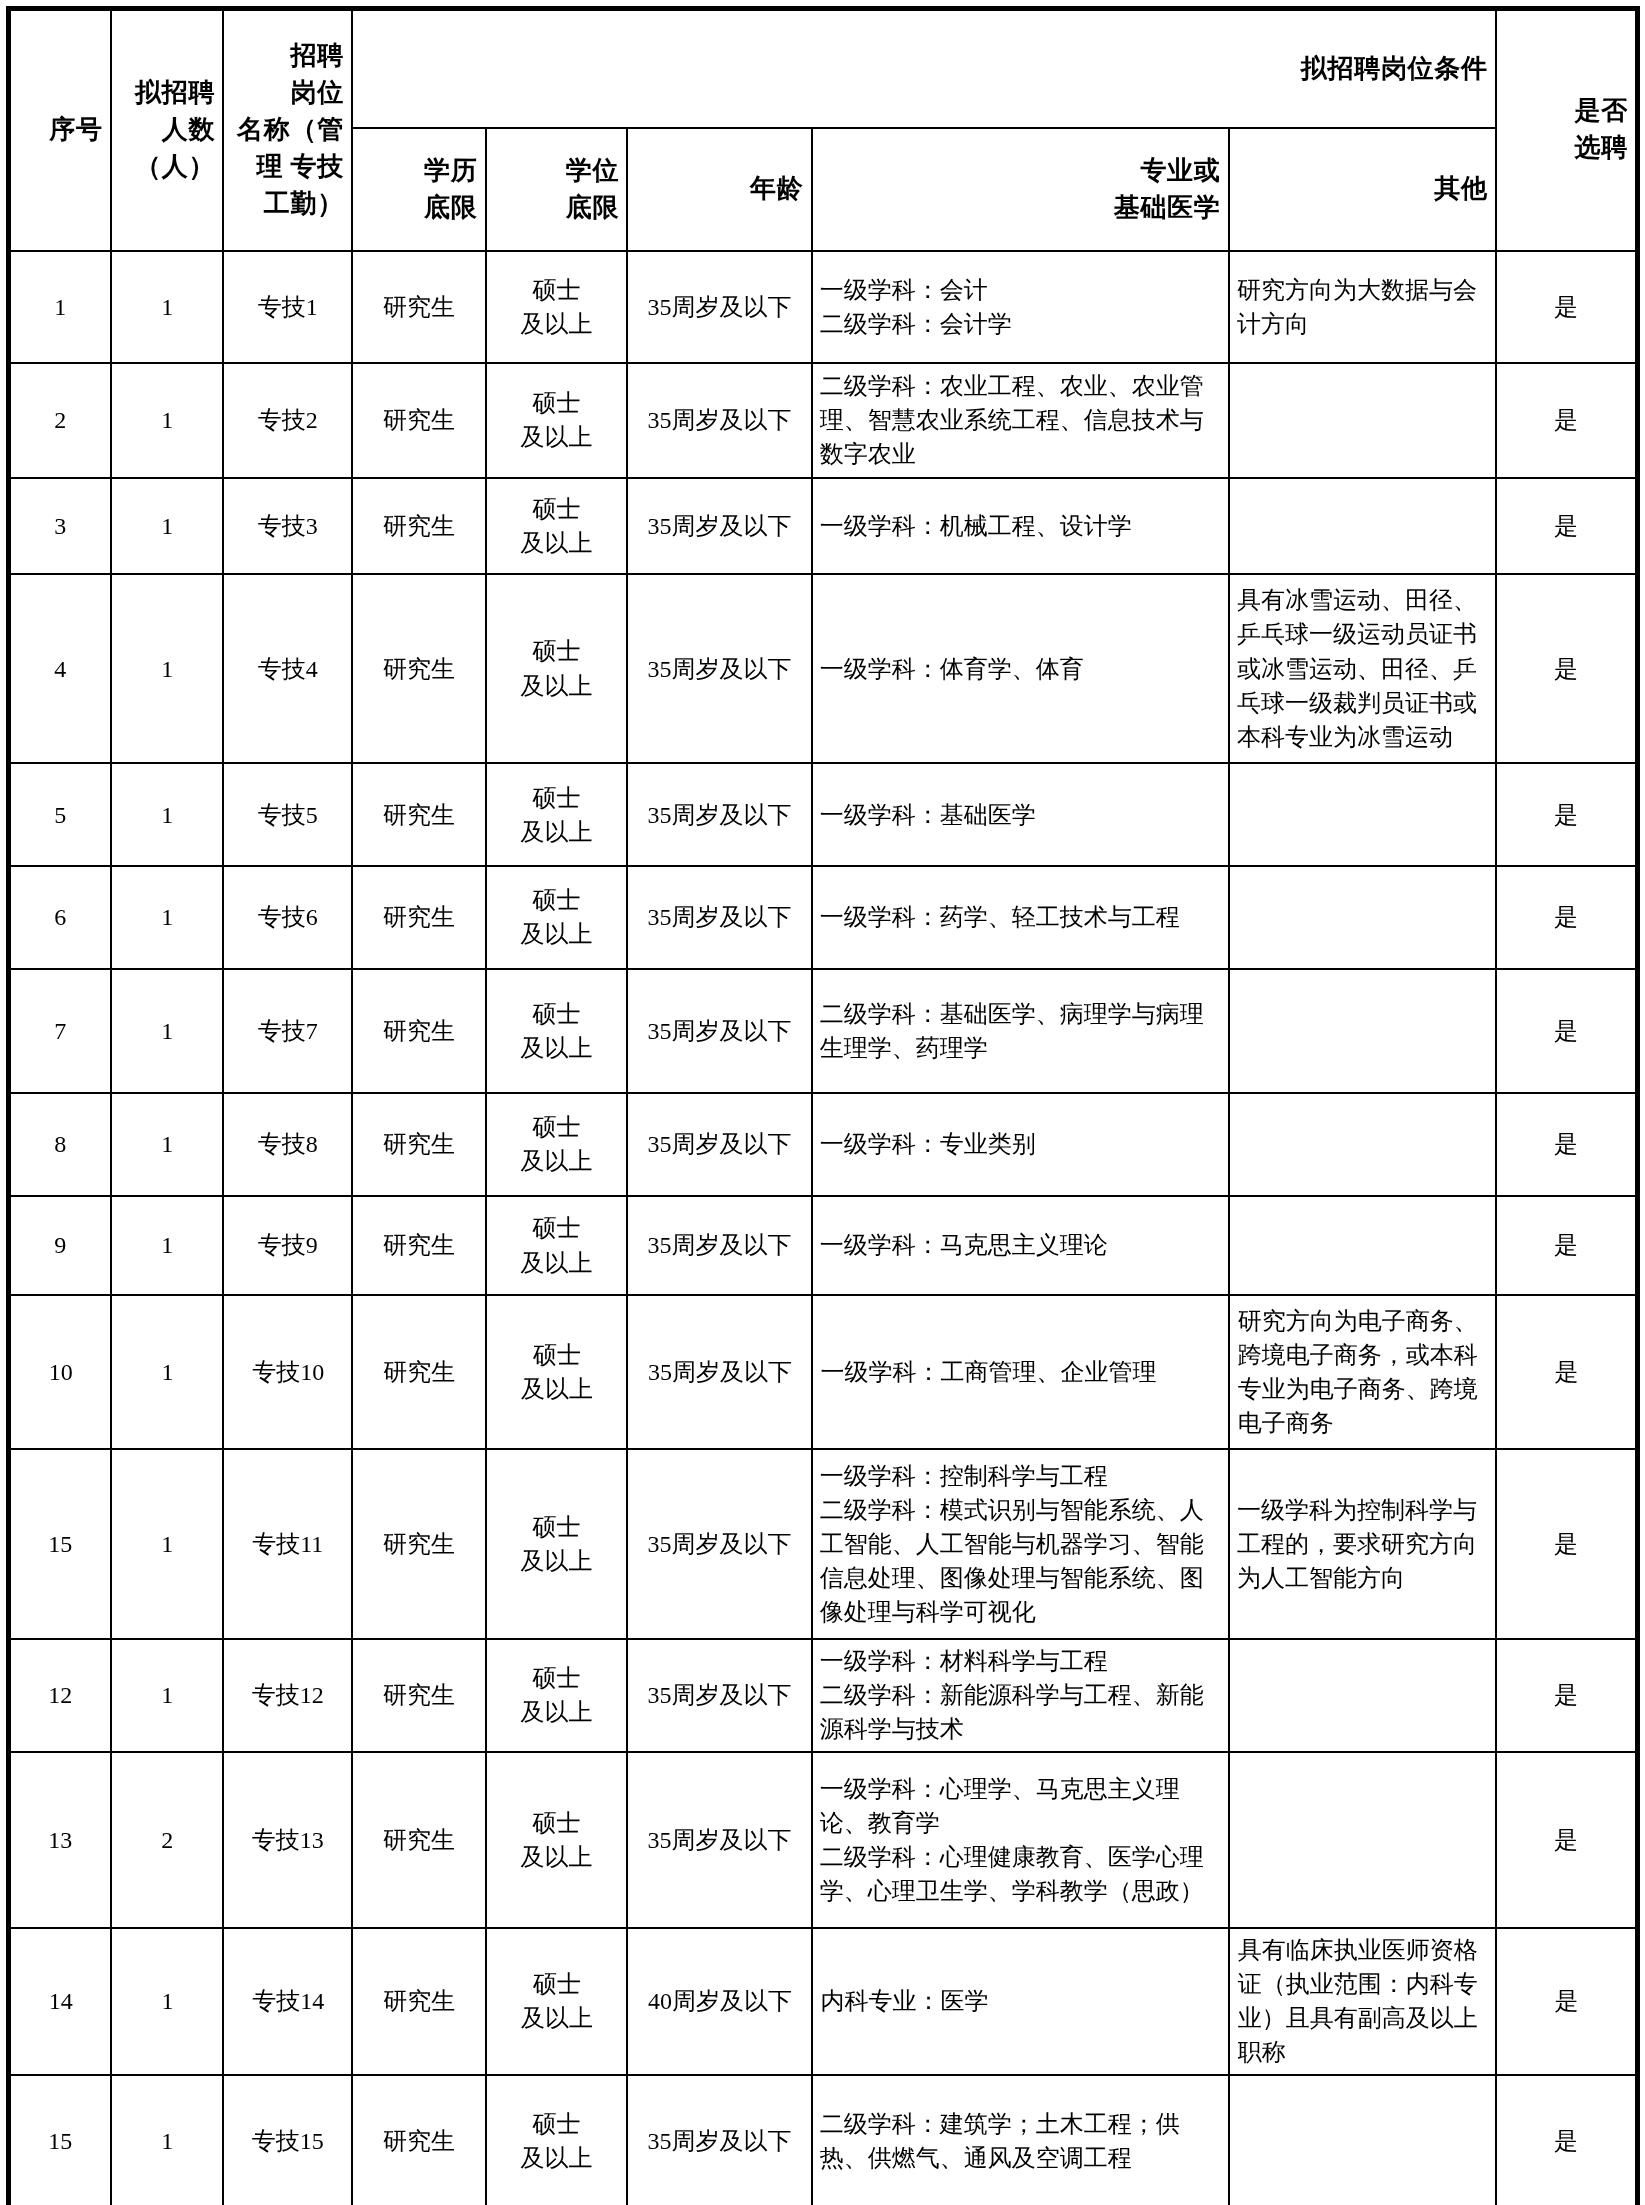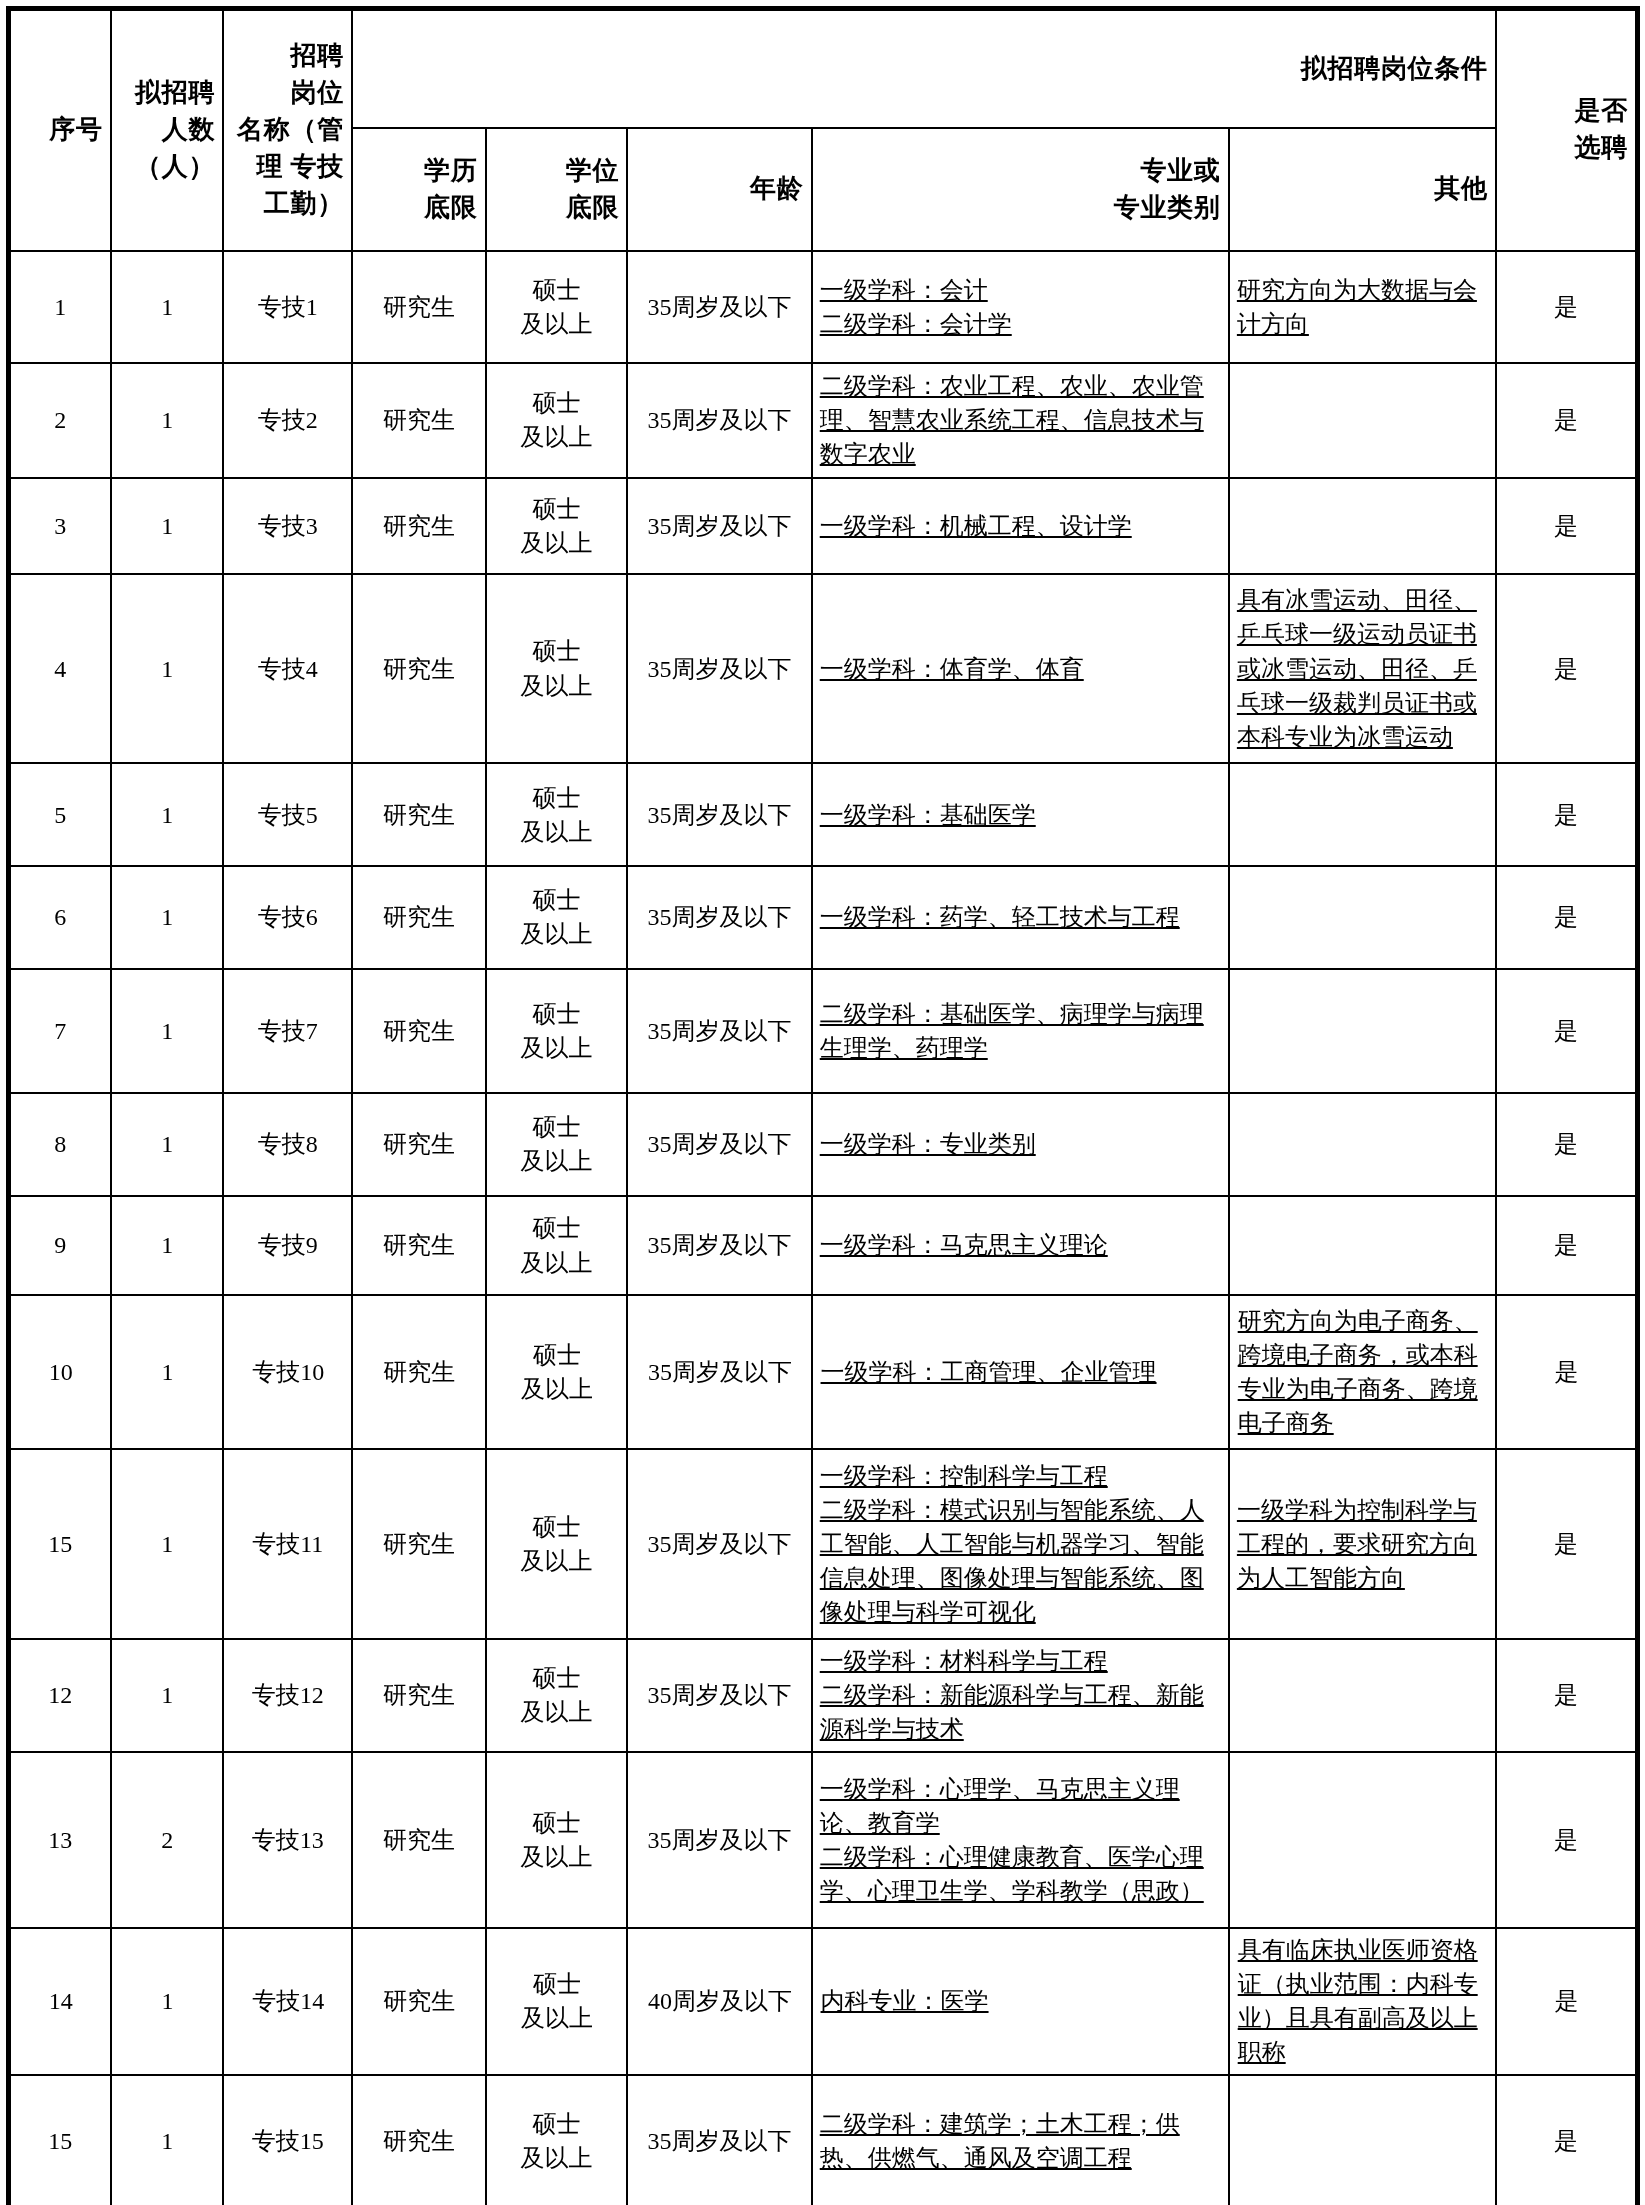--- a/index.html
+++ b/index.html
@@ -30,21 +30,21 @@
     font-weight: normal;
     overflow: hidden;
   }
   th {
     font-size: 26px;
     font-weight: bold;
     letter-spacing: 0.7px;
     text-align: right;
   }
   td.c { text-align: center; }
-  td.l { text-align: left; text-decoration: underline; }
+  td.l { text-align: left; }
   thead tr:nth-of-type(1) th { height: 108px; }
   thead tr:nth-of-type(2) th { height: 112px; }
   tbody tr:nth-of-type(1)  td { height: 101px; }
   tbody tr:nth-of-type(2)  td { height: 105px; }
   tbody tr:nth-of-type(3)  td { height: 85px; }
   tbody tr:nth-of-type(4)  td { height: 179px; margin-left: 18px; }
   tbody tr:nth-of-type(5)  td { height: 92px; }
   tbody tr:nth-of-type(6)  td { height: 92px; }
   tbody tr:nth-of-type(7)  td { height: 114px; }
   tbody tr:nth-of-type(8)  td { height: 92px; }
@@ -86,21 +86,21 @@
       <th rowspan="2">是否
 选聘</th>
     </tr>
     <tr>
       <th>学历
 底限</th>
       <th>学位
 底限</th>
       <th>年龄</th>
       <th>专业或
-专业类别</th>
+基础医学</th>
       <th>其他</th>
     </tr>
   </thead>
   <tbody id="table-body">
 
   <tr>
     <td class="c">1</td>
     <td class="c">1</td>
     <td class="c">专技1</td>
     <td class="c">研究生</td>

